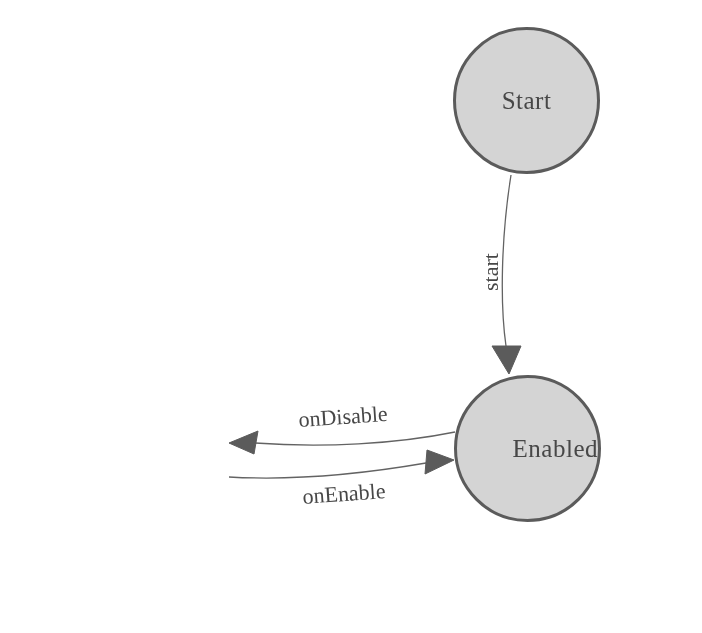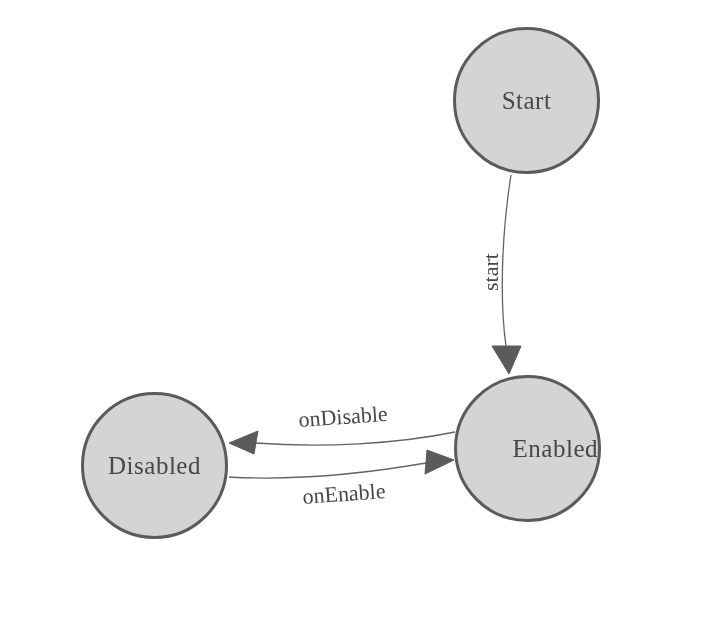--- a/index.html
+++ b/index.html
@@ -102,23 +102,20 @@
   </svg>
 
   <div class="node" id="node-start">
     <span class="node-label">Start</span>
   </div>
 
   <div class="node" id="node-enabled">
     <span class="node-label">Enabled</span>
   </div>
 
-  <div class="node" id="node-disabled">
-    <span class="node-label">Disabled</span>
-  </div>
 
   <div class="edge-label" id="label-start">start</div>
 
   <div class="edge-label" id="label-ondisable">onDisable</div>
 
   <div class="edge-label" id="label-onenable">onEnable</div>
 
 </div>
 
 </body></html>

